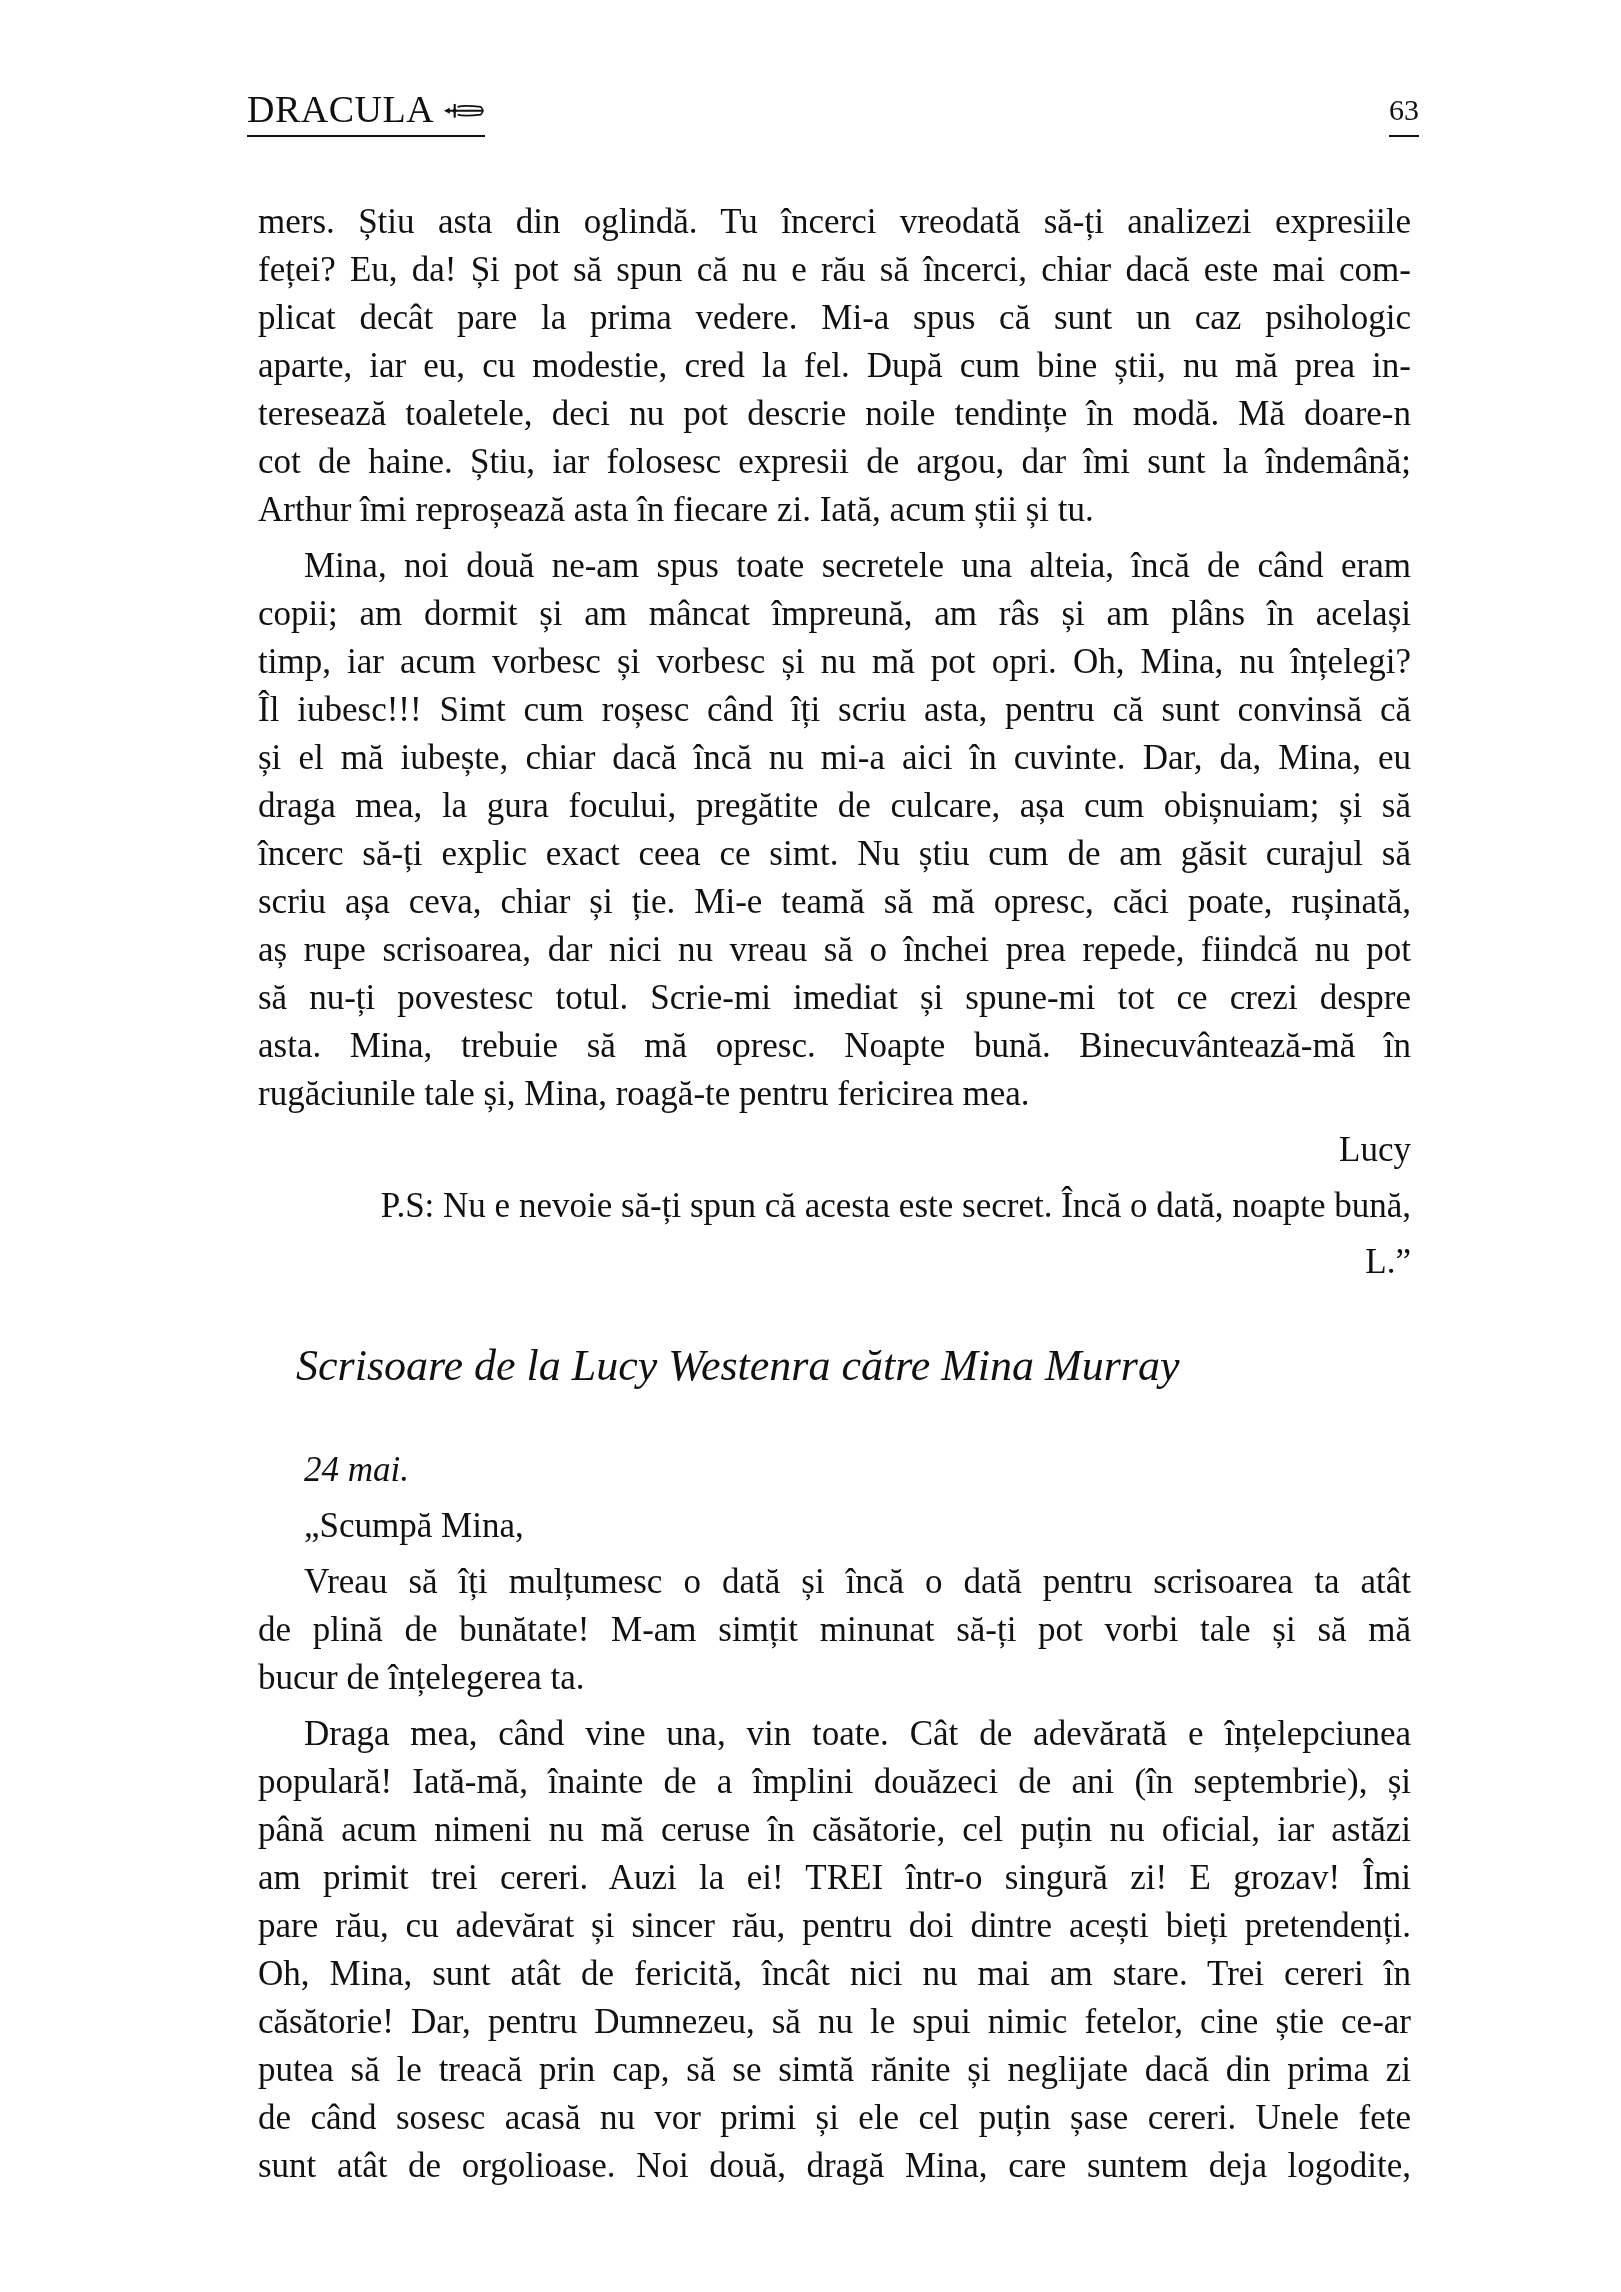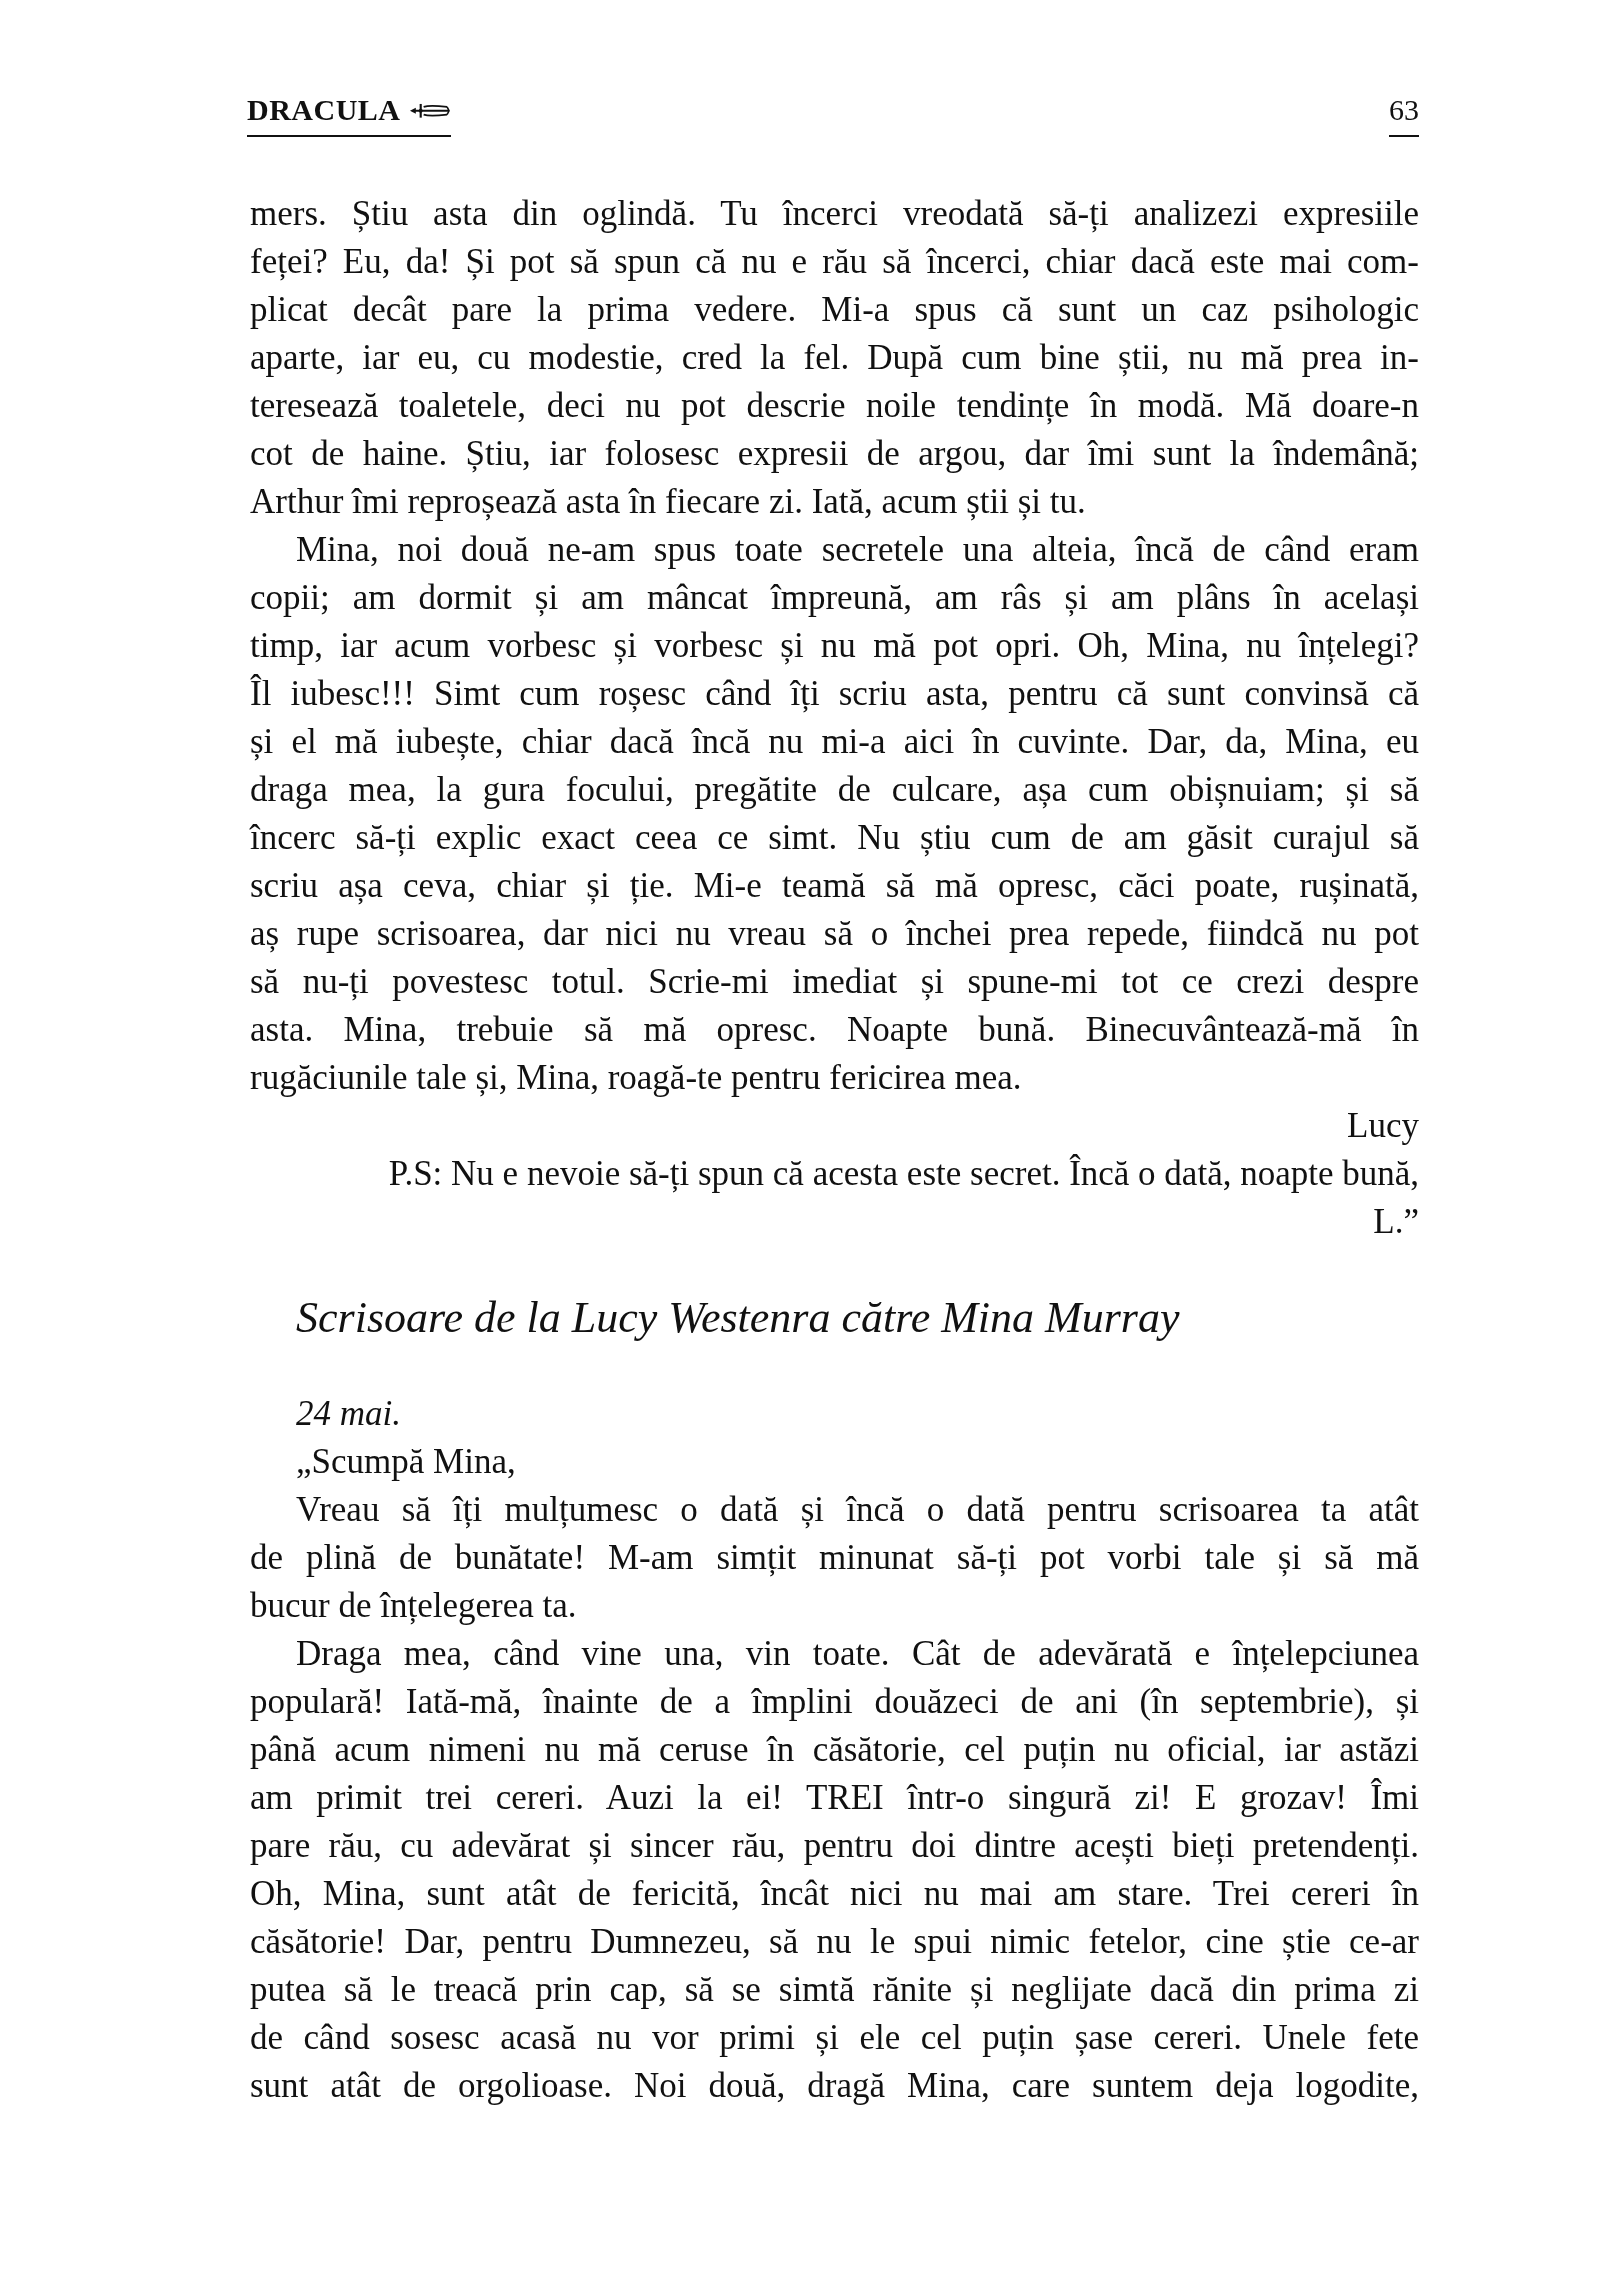--- a/index.html
+++ b/index.html
@@ -25,24 +25,23 @@
   .head-left {
     position: absolute;
     left: 0;
     top: 0;
     display: flex;
     align-items: flex-end;
     padding-bottom: 5.9px;
     border-bottom: 2.5px solid #111;
   }
   .head-title {
-    font-size: 30px;
+    font-size: 38px;
     letter-spacing: 0.5px;
     line-height: 39px;
-    font-weight: bold;
   }
   .fleuron {
     display: inline-block;
     margin-left: 7.8px;
     margin-bottom: 9.8px;
     width: 43px;
     height: 17.6px;
   }
   .head-right {
     position: absolute;
@@ -61,21 +60,21 @@
     position: absolute;
     left: 250px;
     top: 190px;
     width: 1169px;
     font-size: 35px;
     line-height: 48px;
     text-align: justify;
     hyphens: manual;
   }
   .text-block p {
-    margin: 0;
+    margin: 8px;
   }
   .line {
     display: block;
     text-align: justify;
     text-align-last: justify;
     white-space: nowrap;
     overflow: visible;
   }
   .line.last {
     text-align-last: left;

